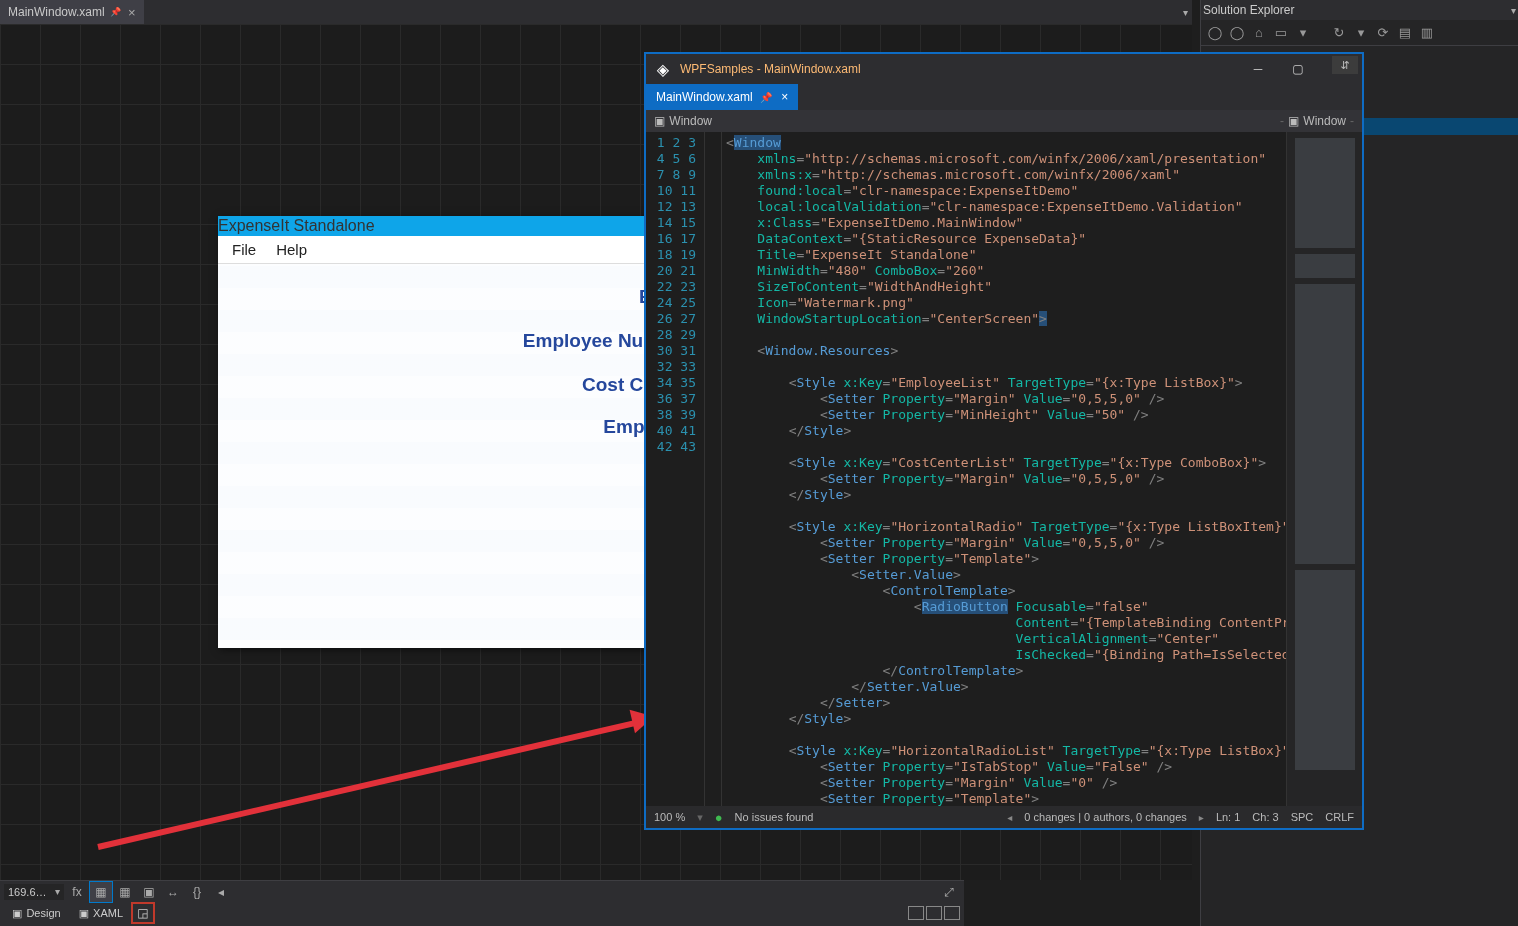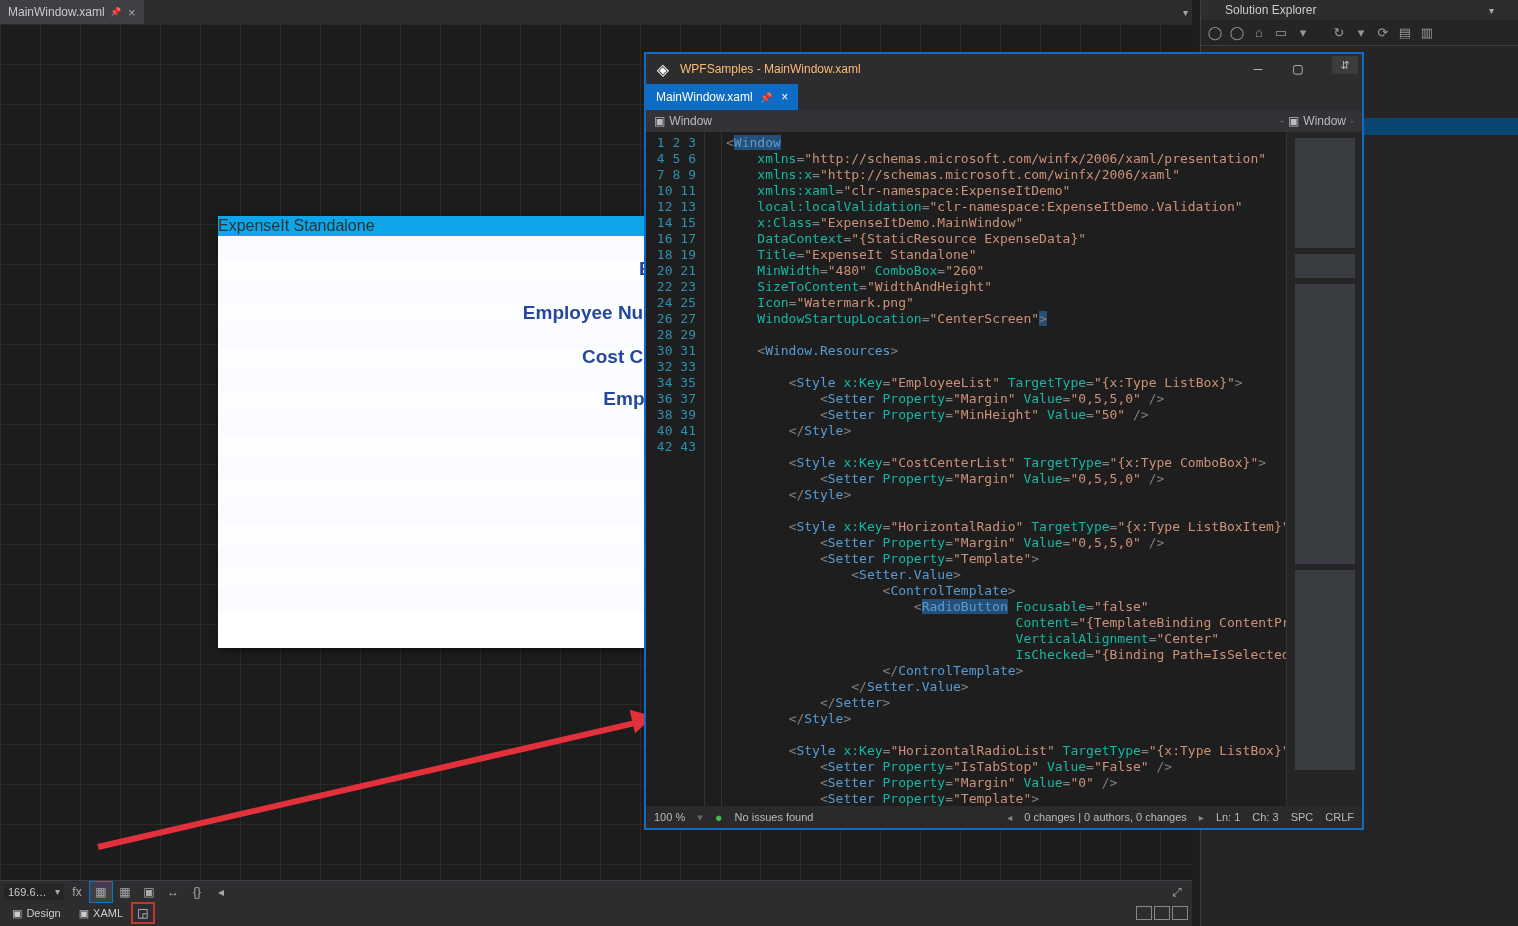--- a/index.html
+++ b/index.html
@@ -127,38 +127,38 @@
 .split-btn { position:absolute; right:4px; top:2px; background:#3c3c3c; width:26px;height:18px;display:flex;align-items:center;justify-content:center;color:#bbb;font-size:11px;}
 
 .float-status {
   height: 22px; background:#2a2a2c; display:flex; align-items:center; color:#bbb; font-size:11px; gap:12px; padding:0 8px;
 }
 .float-status .ok { color:#3fb950; font-size:13px; }
 .float-status .sep { flex:1;}
 
 
 .bottom-bar {
-  position: absolute; left:0; top: 880px; width: 1192px; height: 46px;
+  position: absolute; left:0; top: 880px; width: 964px; height: 46px;
   background:#2d2d30;
 }
 .bottom-row1 { height:22px; display:flex; align-items:center; gap:2px; padding:0 4px; border-top:1px solid #3e3e42;}
 .bottom-row1 .zoom { width:60px; font-size:11px; color:#ccc; background:#252526; padding:2px 4px; display:flex;align-items:center;justify-content:space-between;}
 .ico-btn { width:22px;height:20px;display:flex;align-items:center;justify-content:center;color:#aaa;font-size:12px;}
 .ico-btn.sel{ background:#3f3f46; outline:1px solid #007acc;}
 .bottom-row2 { height:22px; display:flex; align-items:center; gap:2px; padding:0 4px;}
 .mode-tab { padding:2px 8px; color:#ccc; font-size:11px; display:flex;align-items:center;gap:4px;}
 .pop-btn { width:20px;height:18px;outline:2px solid #c0392b; color:#ccc; display:flex;align-items:center;justify-content:center;}
 .v-split { margin-left:auto; display:flex; gap:2px;}
 .sq { width:16px;height:14px;border:1px solid #888;}
 
 
 .sol-ex {
   position:absolute; left:1200px; top:0; width:318px; height:926px; background:#252526; border-left:1px solid #3e3e42;
 }
-.sol-title{height:20px;background:#2d2d30;color:#ccc;padding:1px 24px;font-size:12px;display:flex;align-items:center;justify-content:space-between;}
+.sol-title{height:20px;background:#2d2d30;color:#ccc;padding:1px 2px;font-size:12px;display:flex;align-items:center;justify-content:space-between;}
 .sol-tb{height:26px;display:flex;align-items:center;gap:2px;padding:0 4px;border-bottom:1px solid #3e3e42;}
 .sol-tb .ib{width:20px;height:20px;color:#999;display:flex;align-items:center;justify-content:center;font-size:13px;}
 .sol-tree{ padding:4px 0 4px 4px; font-size:12px;color:#ccc;}
 .tree-item{height:17px; white-space:nowrap; overflow:hidden; padding-left:4px;}
 .tree-item.sel{background:#094771;color:#fff;}
 
 
 .caret-down::after{content:"▾";}
 
 
@@ -175,20 +175,24 @@
   </div>
   <div class="right">
     <span class="caret">▾</span>
   </div>
 </div>
 
 <div class="designer-area">
   <div class="preview-window">
     <div class="preview-titlebar">
       <span>ExpenseIt Standalone</span>
+    </div>
+    <div class="preview-menubar">
+      <span>File</span>
+      <span>Help</span>
     </div>
     <div class="preview-body">
       <div class="form-row">
         <label>Email:</label>
         <div class="form-input">So</div>
       </div>
       <div class="form-row">
         <label>Employee Number:</label>
         <div class="form-input">57</div>
       </div>
@@ -298,21 +302,21 @@
 38
 39
 40
 41
 42
 43</div>
     <div class="outline-col"></div>
     <div class="code" id="code"><span class="t-pun">&lt;</span><span class="t-el hl">Window</span>
     <span class="t-attr">xmlns</span><span class="t-pun">=</span><span class="t-str">"http://schemas.microsoft.com/winfx/2006/xaml/presentation"</span>
     <span class="t-attr">xmlns:x</span><span class="t-pun">=</span><span class="t-str">"http://schemas.microsoft.com/winfx/2006/xaml"</span>
-    <span class="t-attr">xmlns:xaml</span><span class="t-pun">=</span><span class="t-str">"clr-namespace:ExpenseItDemo"</span>
+    <span class="t-attr">found:local</span><span class="t-pun">=</span><span class="t-str">"clr-namespace:ExpenseItDemo"</span>
     <span class="t-attr">local:localValidation</span><span class="t-pun">=</span><span class="t-str">"clr-namespace:ExpenseItDemo.Validation"</span>
     <span class="t-attr">x:Class</span><span class="t-pun">=</span><span class="t-str">"ExpenseItDemo.MainWindow"</span>
     <span class="t-attr">DataContext</span><span class="t-pun">=</span><span class="t-str">"{StaticResource ExpenseData}"</span>
     <span class="t-attr">Title</span><span class="t-pun">=</span><span class="t-str">"ExpenseIt Standalone"</span>
     <span class="t-attr">MinWidth</span><span class="t-pun">=</span><span class="t-str">"480"</span> <span class="t-attr">ComboBox</span><span class="t-pun">=</span><span class="t-str">"260"</span>
     <span class="t-attr">SizeToContent</span><span class="t-pun">=</span><span class="t-str">"WidthAndHeight"</span>
     <span class="t-attr">Icon</span><span class="t-pun">=</span><span class="t-str">"Watermark.png"</span>
     <span class="t-attr">WindowStartupLocation</span><span class="t-pun">=</span><span class="t-str">"CenterScreen"</span><span class="t-pun hl">&gt;</span>
     
     <span class="t-pun">&lt;</span><span class="t-el">Window.Resources</span><span class="t-pun">&gt;</span>

